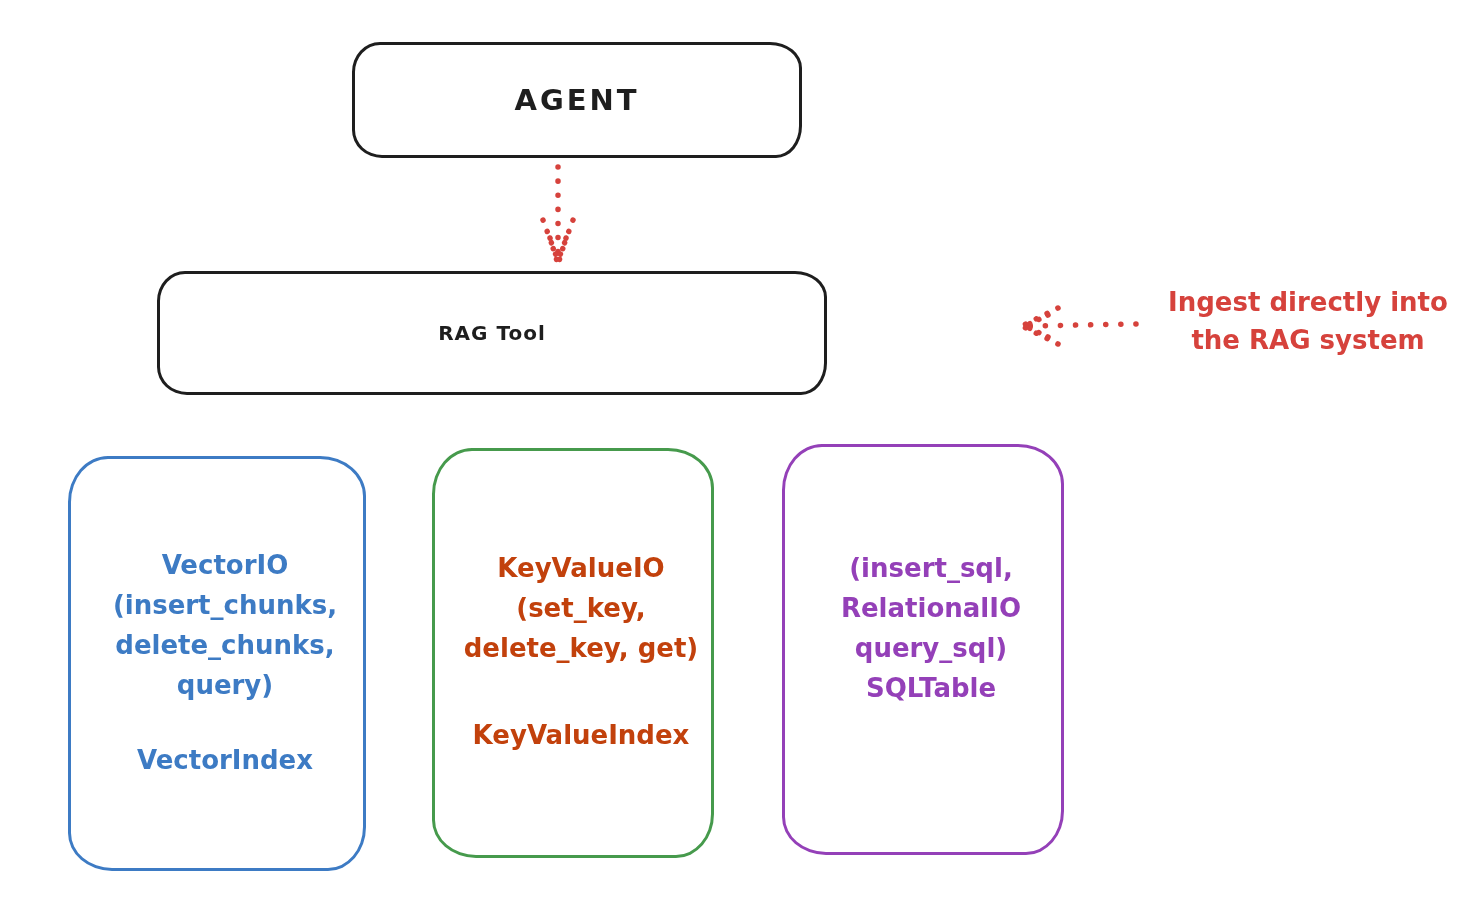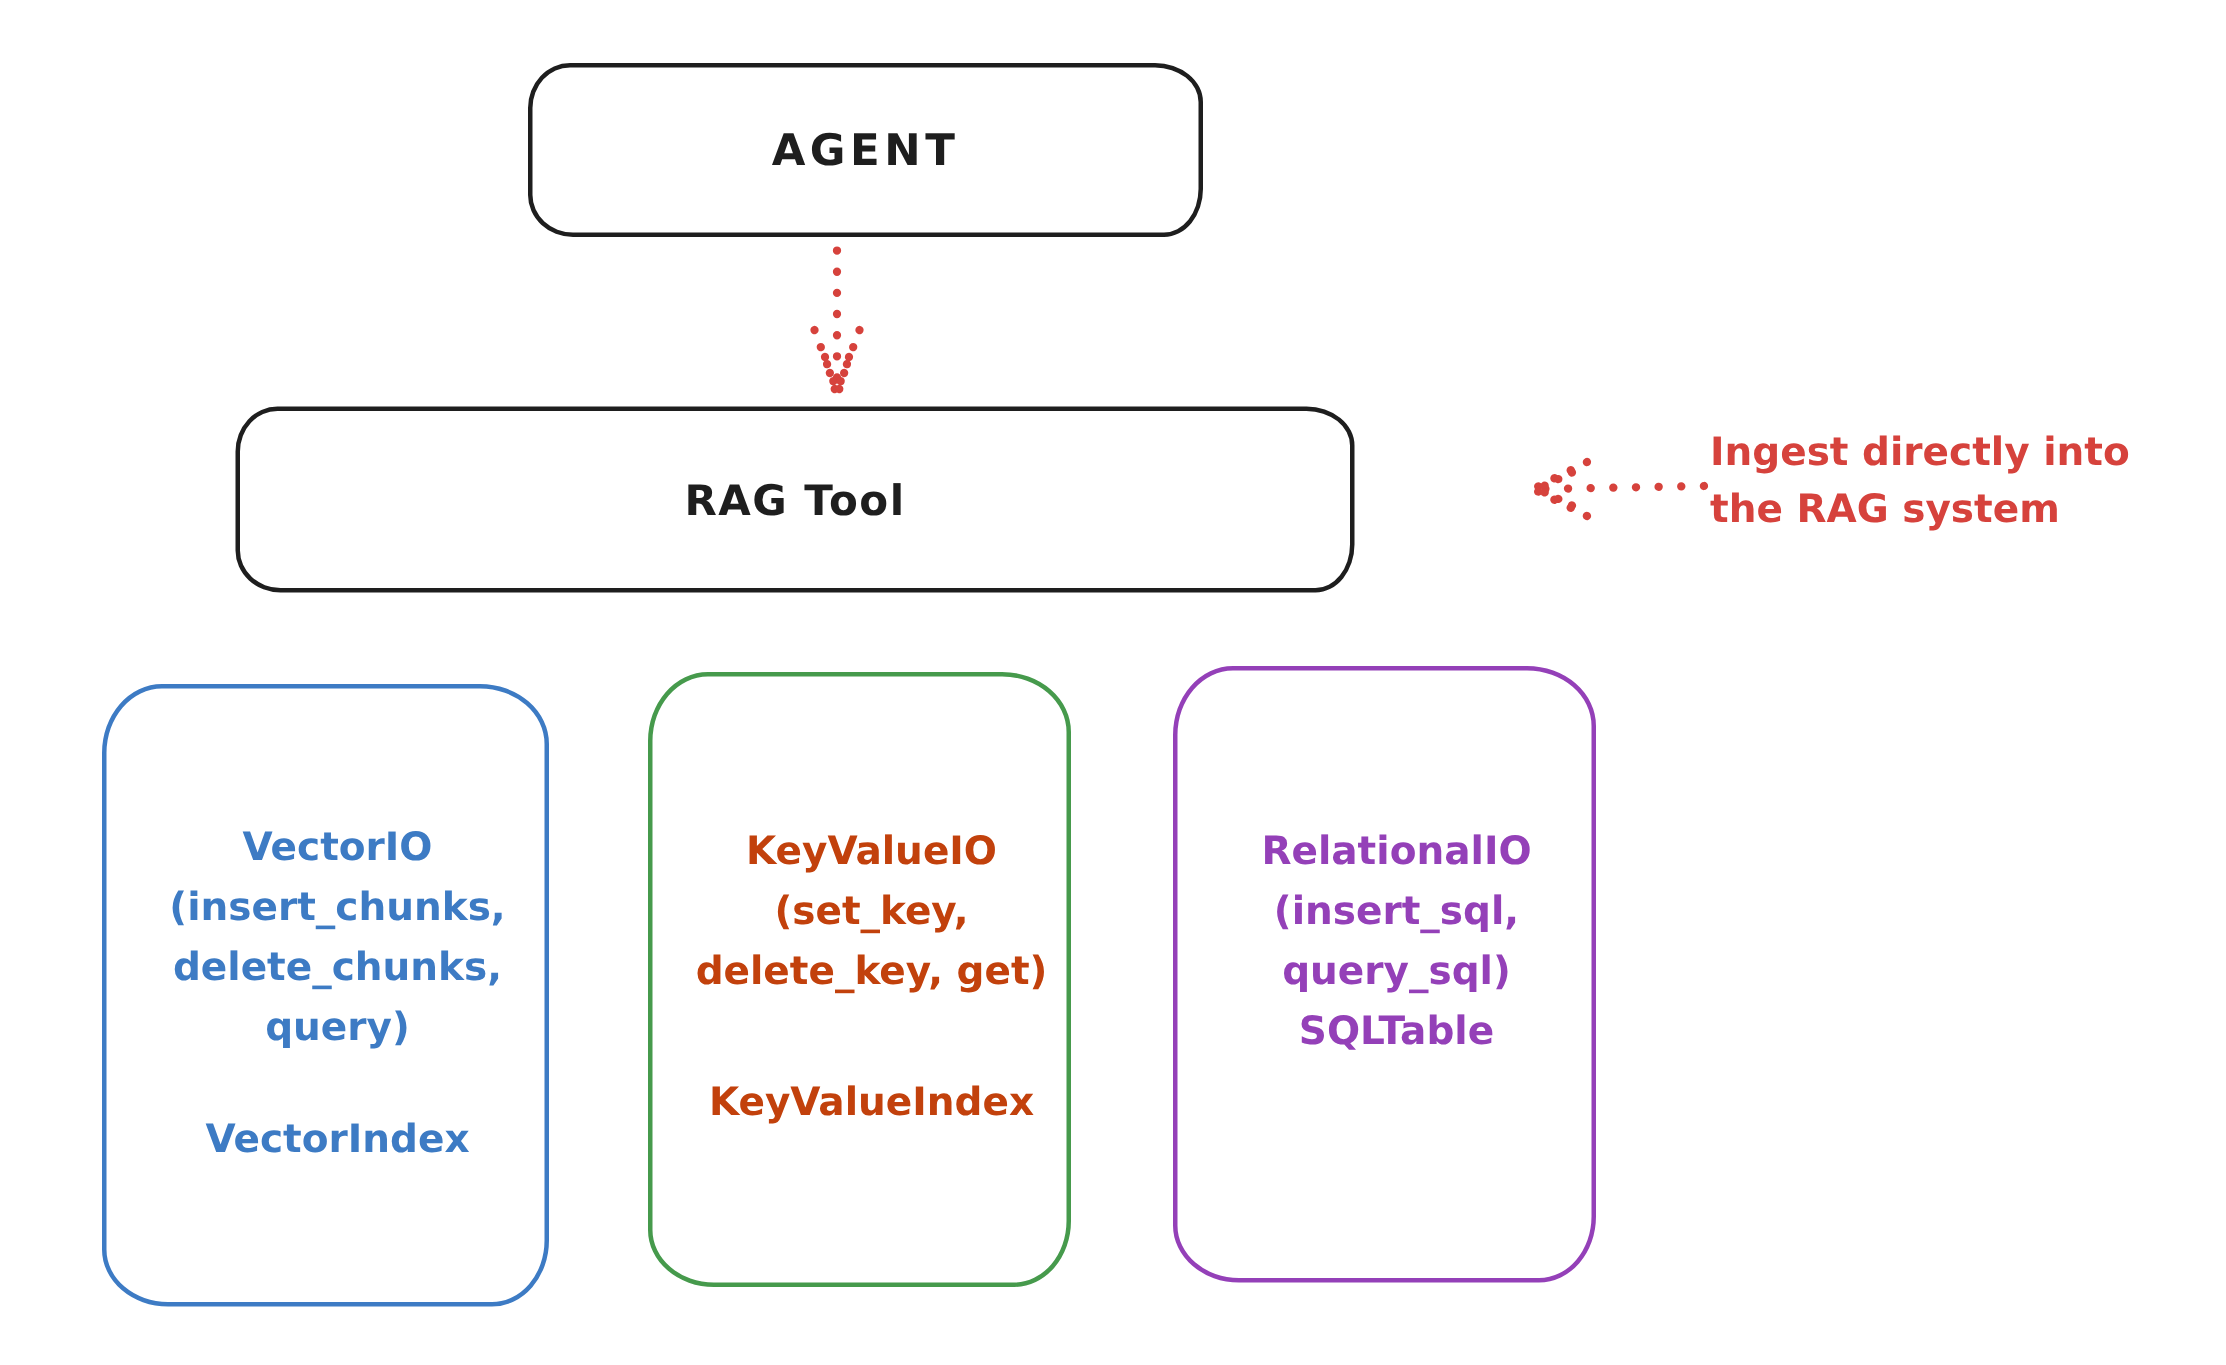--- a/index.html
+++ b/index.html
@@ -30,22 +30,22 @@
     border-radius: 28px 32px 26px 30px / 30px 26px 32px 28px;
     color: #1e1e1e;
   }
   .agent-box {
     left: 352px; top: 42px;
     width: 450px; height: 116px;
     font-size: 29px; font-weight: bold; letter-spacing: 3px;
   }
   .ragtool-box {
     left: 157px; top: 271px;
-    width: 746px; height: 124px;
-    font-size: 28px; font-weight: bold; letter-spacing: 1px;
+    width: 670px; height: 124px;
+    font-size: 20px; font-weight: bold; letter-spacing: 1px;
   }
   .backend-box {
     border-width: 3.5px;
     border-style: solid;
     border-radius: 40px 46px 38px 44px / 46px 40px 44px 38px;
     flex-direction: column;
     justify-content: flex-start;
     font-size: 26px;
     font-weight: bold;
     line-height: 40px;
@@ -73,21 +73,21 @@
 
   
   .annotation-text {
     position: absolute;
     left: 1140px; top: 283px;
     width: 336px;
     color: #d6423c;
     font-size: 26px;
     font-weight: bold;
     line-height: 38px;
-    text-align: left;
+    text-align: center;
   }
 
   
   .arrow-svg { position: absolute; }
   .arrow-down-svg { left: 535px; top: 162px; }
   .arrow-left-svg { left: 1012px; top: 300px; }
 </style>
 </head>
 <body>
 
@@ -135,19 +135,19 @@
   </div>
 
   <div class="sketch-box backend-box box-keyvalue">
     <div>KeyValueIO</div>
     <div>(set_key,</div>
     <div>delete_key, get)</div>
     <div class="index-label">KeyValueIndex</div>
   </div>
 
   <div class="sketch-box backend-box box-relational">
+    <div>(insert_sql,</div>
     <div>RelationalIO</div>
-    <div>(insert_sql,</div>
     <div>query_sql)</div>
     <div class="index-label">SQLTable</div>
   </div>
 
 </div>
 
 </body></html>

